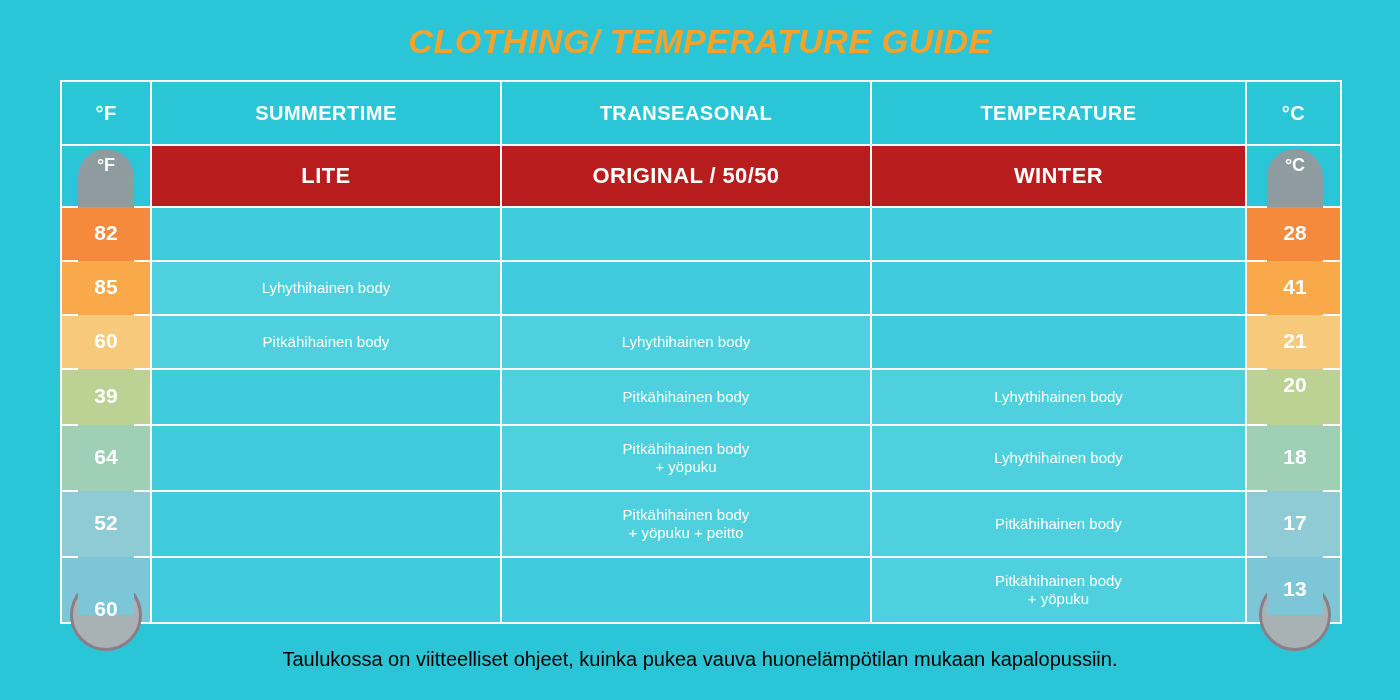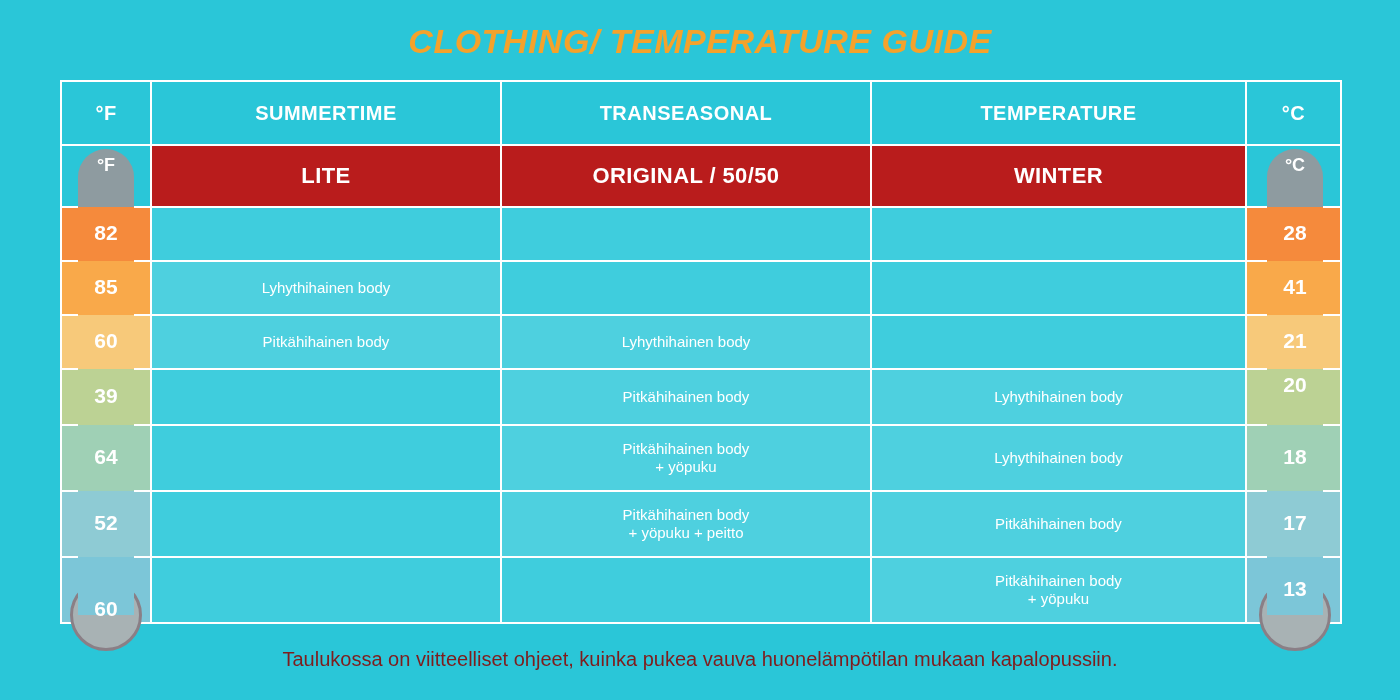--- a/index.html
+++ b/index.html
@@ -157,21 +157,21 @@
     text-align: center;
     z-index: 8;
   }
 
   .footnote {
     position: absolute;
     left: 0;
     top: 648px;
     width: 1400px;
     text-align: center;
-    color: #7f1d1d;
+    color: #000000;
     font-size: 20px;
   }
 </style>
 </head>
 <body>
 
 <div class="title">CLOTHING/ TEMPERATURE GUIDE</div>
 
 <div class="table-wrap">
   <table class="guide">

